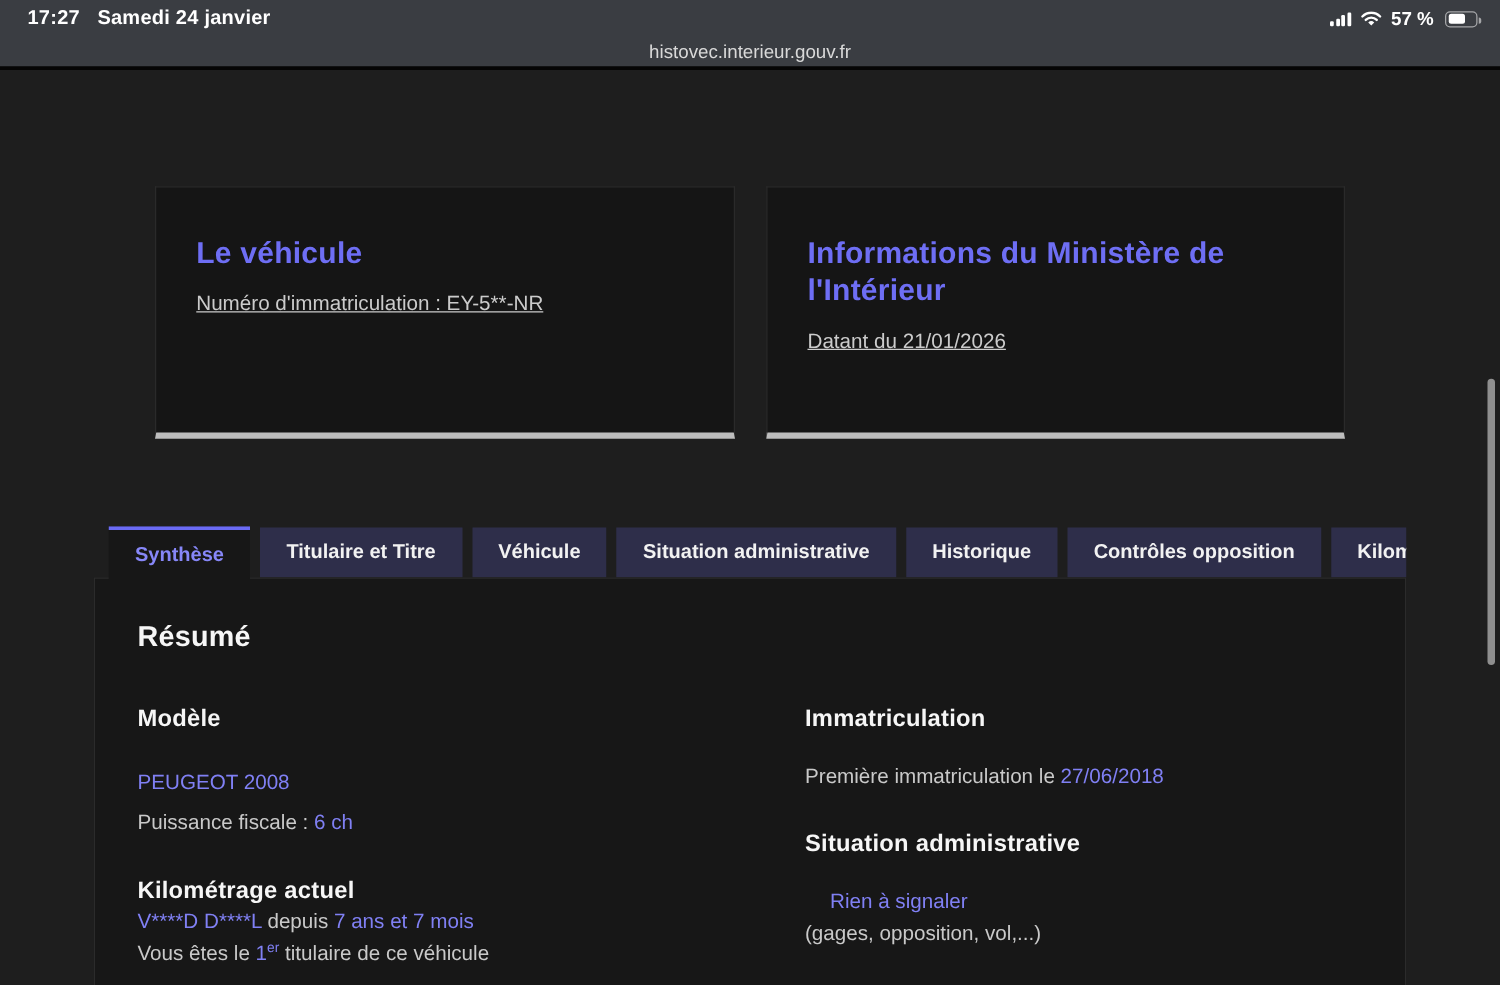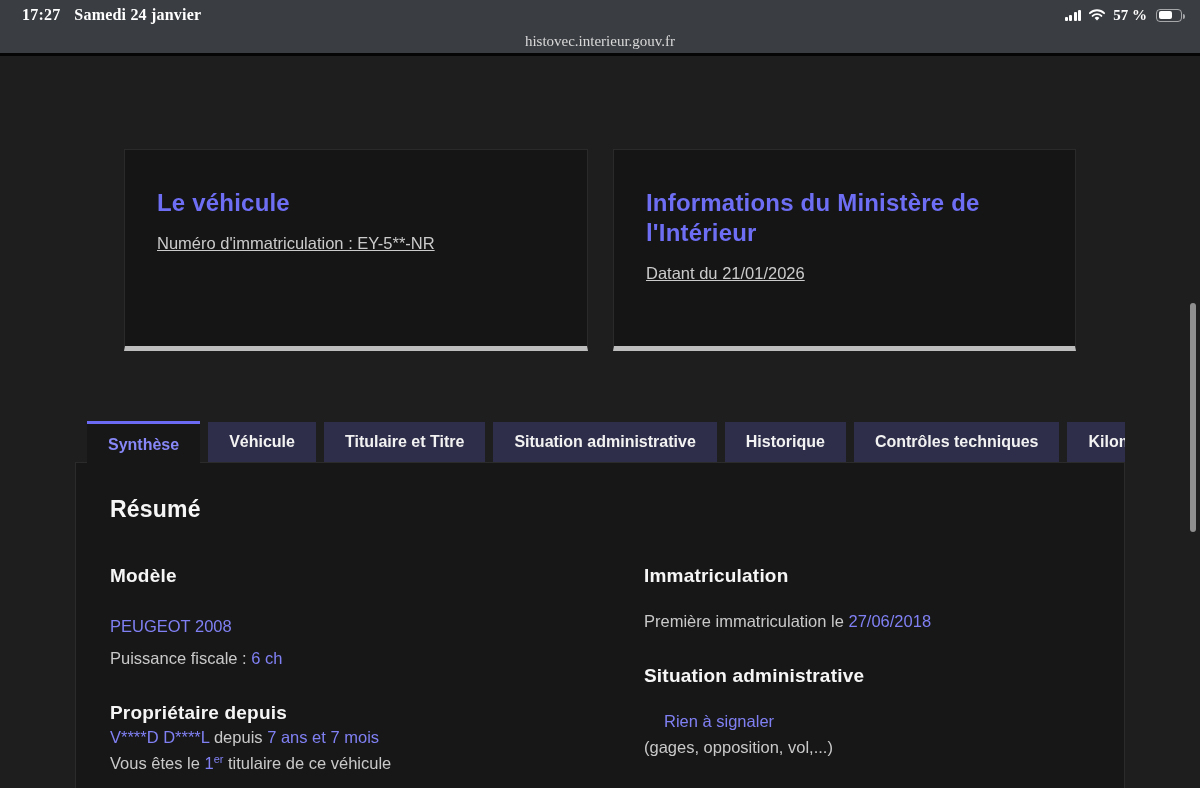--- a/index.html
+++ b/index.html
@@ -1,20 +1,20 @@
 <!DOCTYPE html>
 <html><head>
 <meta charset="utf-8">
 <style>
   * { margin:0; padding:0; box-sizing:border-box; }
   html,body { width:1200px; height:788px; background:#000; overflow:hidden; }
   body { font-family:"Liberation Sans","DejaVu Sans",sans-serif; position:relative; }
 
   
-  .topbar { position:absolute; left:0; top:0; width:1200px; height:56px; background:#3a3d42;font-family:Liberation Serif, serif; }
+  .topbar { position:absolute; left:0; top:0; width:1200px; height:56px; background:#3a3d42; }
   .statusbar { position:absolute; left:0; top:0; width:1200px; height:30px; display:flex; align-items:center; }
   .status-left { display:flex; gap:14px; margin-left:22px; color:#fff; font-size:16px; font-weight:600; letter-spacing:.2px; }
   .status-right { margin-left:auto; margin-right:18px; display:flex; align-items:center; gap:7px; color:#fff; font-size:15px; font-weight:600; }
   .signal { display:flex; align-items:flex-end; gap:1.5px; height:11px; }
   .signal span { width:3px; background:#fff; border-radius:1px; display:block; }
   .signal .b1{height:4px;} .signal .b2{height:6px;} .signal .b3{height:8.5px;} .signal .b4{height:11px;}
   .battery { position:relative; width:26px; height:13px; border:1px solid rgba(255,255,255,.55); border-radius:4px; margin-left:2px; }
   .battery .fill { position:absolute; left:1.5px; top:1.5px; bottom:1.5px; width:57%; background:#fff; border-radius:2px; }
   .battery .nub { position:absolute; right:-4px; top:4px; width:2.5px; height:5px; background:rgba(255,255,255,.55); border-radius:0 2px 2px 0; }
   .urlbar { position:absolute; left:0; top:30px; width:1200px; height:23px; display:flex; align-items:center; justify-content:center; }
@@ -96,37 +96,37 @@
     <p>Numéro d'immatriculation : EY-5**-NR</p>
   </div>
 
   <div class="card card2">
     <h2>Informations du Ministère de l'Intérieur</h2>
     <p>Datant du 21/01/2026</p>
   </div>
 
   <div class="tabbar">
     <div class="tab active">Synthèse</div>
+    <div class="tab">Titulaire et Titre</div>
     <div class="tab">Véhicule</div>
-    <div class="tab">Titulaire et Titre</div>
     <div class="tab">Situation administrative</div>
     <div class="tab">Historique</div>
-    <div class="tab">Contrôles techniques</div>
+    <div class="tab">Contrôles opposition</div>
     <div class="tab">Kilométrage</div>
   </div>
 
   <div class="panel">
     <h1>Résumé</h1>
 
     <div class="col col-left">
       <h3>Modèle</h3>
       <p class="mt-link"><span class="accent">PEUGEOT 2008</span></p>
       <p class="mt-line"><span>Puissance fiscale : </span><span class="accent">6 ch</span></p>
 
-      <h3 class="sec2">Propriétaire depuis</h3>
+      <h3 class="sec2">Kilométrage actuel</h3>
       <p><span class="accent">V****D D****L</span><span> depuis </span><span class="accent">7 ans et 7 mois</span></p>
       <p><span>Vous êtes le </span><span class="accent"><span>1</span><sup>er</sup></span><span> titulaire de ce véhicule</span></p>
     </div>
 
     <div class="col col-right">
       <h3>Immatriculation</h3>
       <p class="mt-text"><span>Première immatriculation le </span><span class="accent">27/06/2018</span></p>
 
       <h3 class="sec2">Situation administrative</h3>
       <p class="mt-text indent"><span class="accent">Rien à signaler</span></p>

